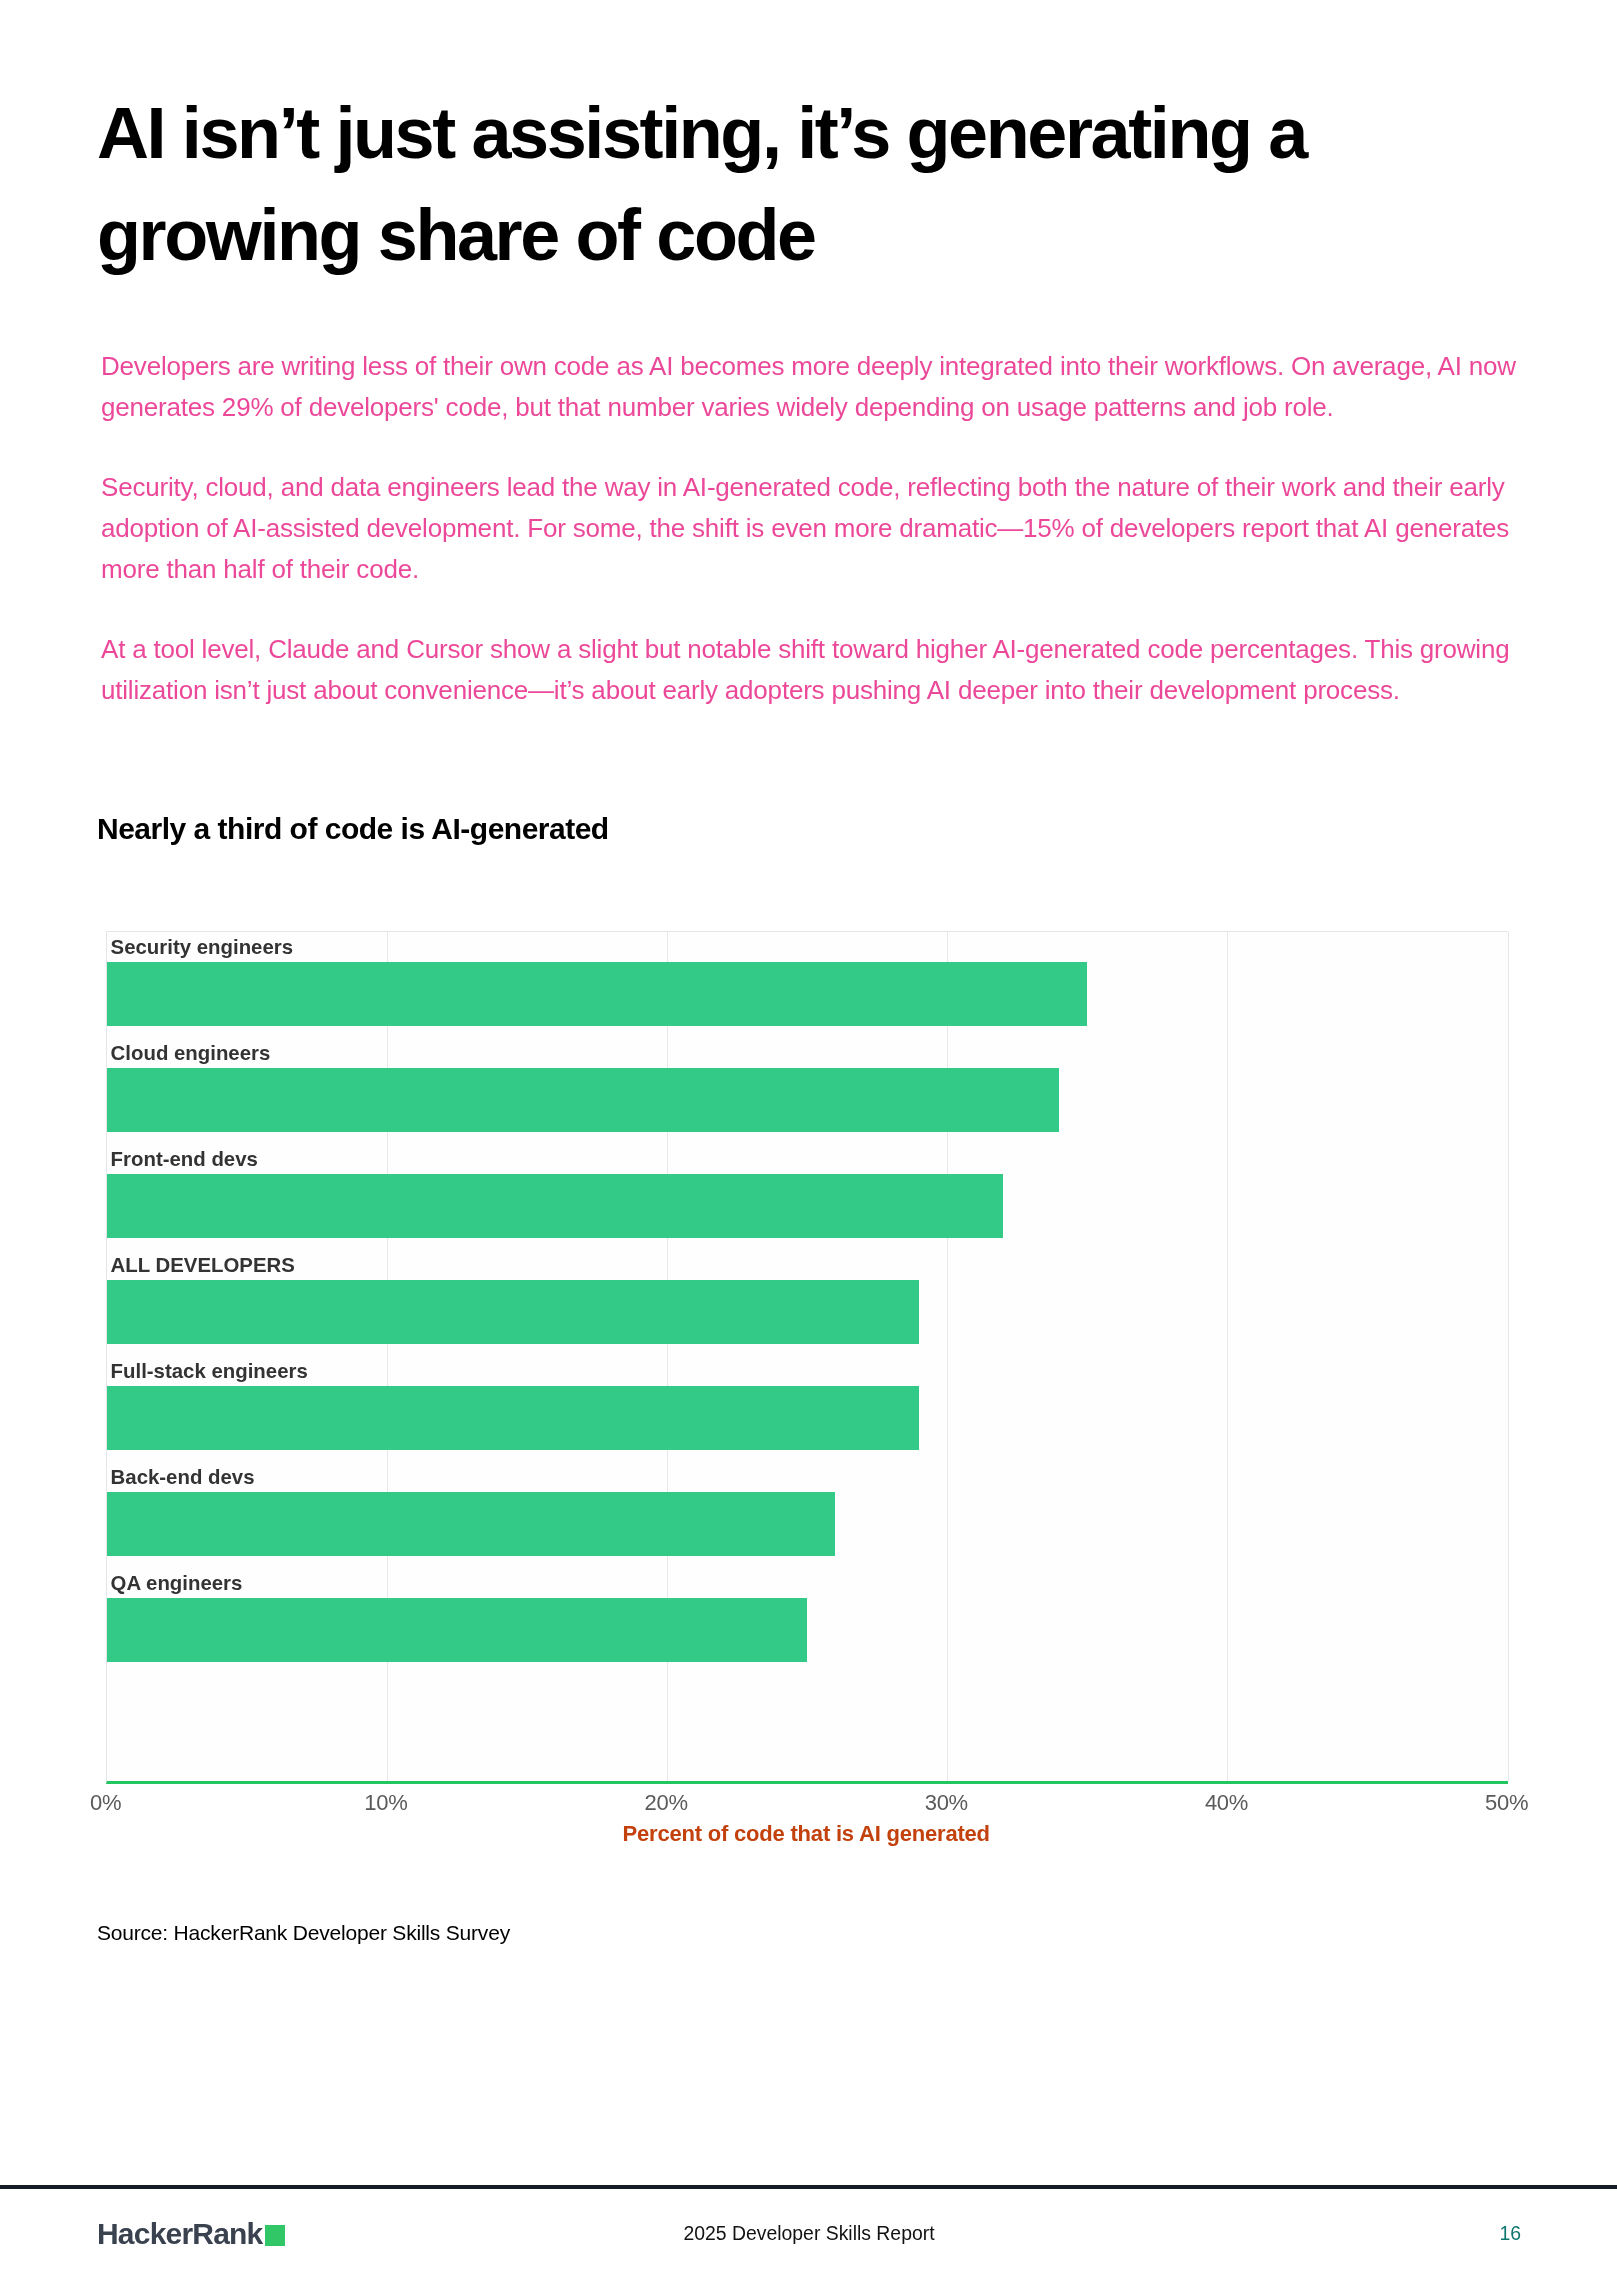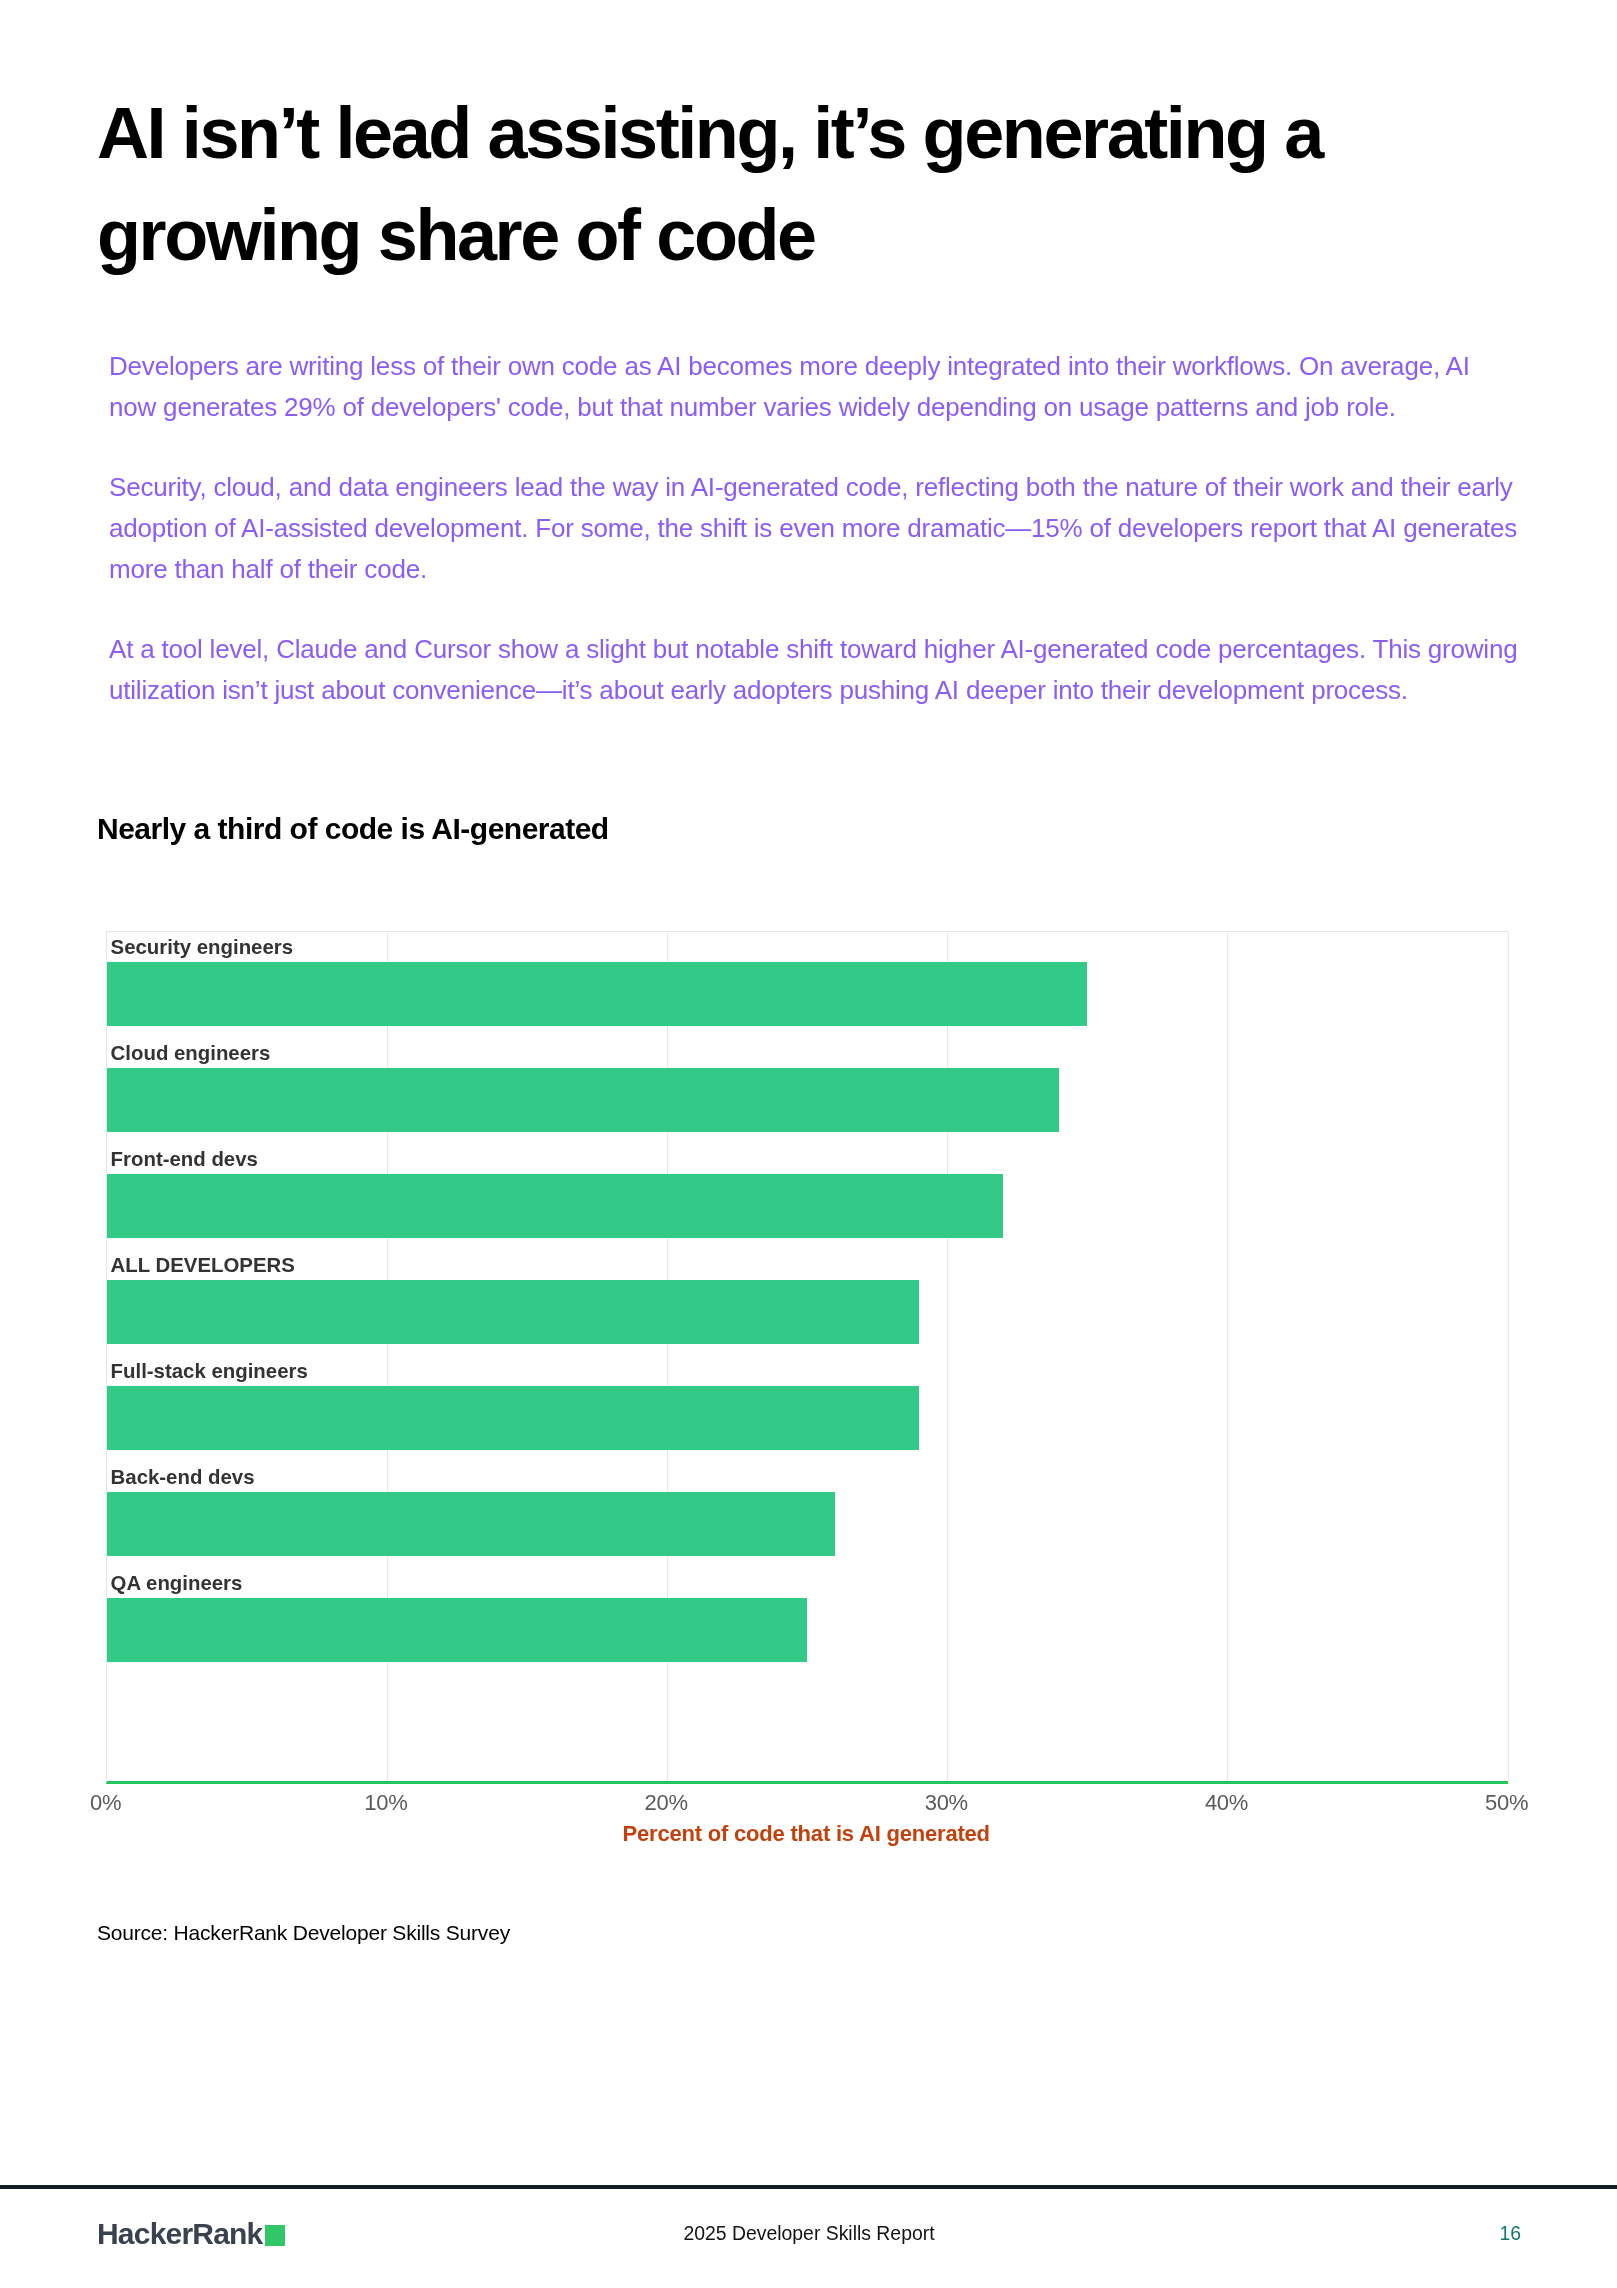--- a/index.html
+++ b/index.html
@@ -8,21 +8,21 @@
     font-family:"Liberation Sans",sans-serif;color:#000;overflow:hidden;
   }
   .content{padding:0 97px;}
   .title{
     padding-top:82px;font-size:72px;font-weight:800;letter-spacing:-2.4px;
     line-height:1.42;color:#000;
   }
   .title div{white-space:nowrap;}
   .paragraphs{margin-top:60px;}
   .para{
-    font-size:26px;line-height:41px;color:#8b5cf6;margin:0 0 39px 12px;
+    font-size:26px;line-height:41px;color:#ec4899;margin:0 0 39px 4px;
     letter-spacing:-0.2px;
   }
   .section-heading{
     margin-top:101px;font-size:30px;font-weight:800;letter-spacing:-0.5px;color:#000;
   }
   .chart{margin-top:85px;}
   .plot{
     position:relative;margin-left:8.7px;width:1401px;height:849px;
     border-left:1px solid #e5e5e5;border-top:1px solid #e5e5e5;border-bottom:3px solid #22c55e;
     background:#fefefe;
@@ -63,21 +63,21 @@
     background:var(--logo-green,#32c766);vertical-align:baseline;
     position:relative;top:1.9px;
   }
 </style>
 </head>
 <body>
 
 <div class="content">
 
   <div class="title">
-    <div>AI isn’t lead assisting, it’s generating a</div>
+    <div>AI isn’t just assisting, it’s generating a</div>
     <div>growing share of code</div>
   </div>
 
   <div class="paragraphs">
     <p class="para">Developers are writing less of their own code as AI becomes more deeply integrated into their workflows. On average, AI now generates 29% of developers' code, but that number varies widely depending on usage patterns and job role.</p>
     <p class="para">Security, cloud, and data engineers lead the way in AI-generated code, reflecting both the nature of their work and their early adoption of AI-assisted development. For some, the shift is even more dramatic—15% of developers report that AI generates more than half of their code.</p>
     <p class="para">At a tool level, Claude and Cursor show a slight but notable shift toward higher AI-generated code percentages. This growing utilization isn’t just about convenience—it’s about early adopters pushing AI deeper into their development process.</p>
   </div>
 
   <div class="section-heading">Nearly a third of code is AI-generated</div>

